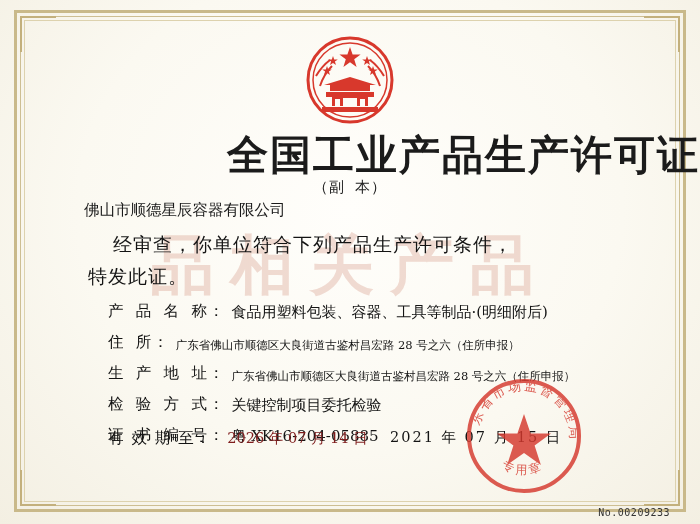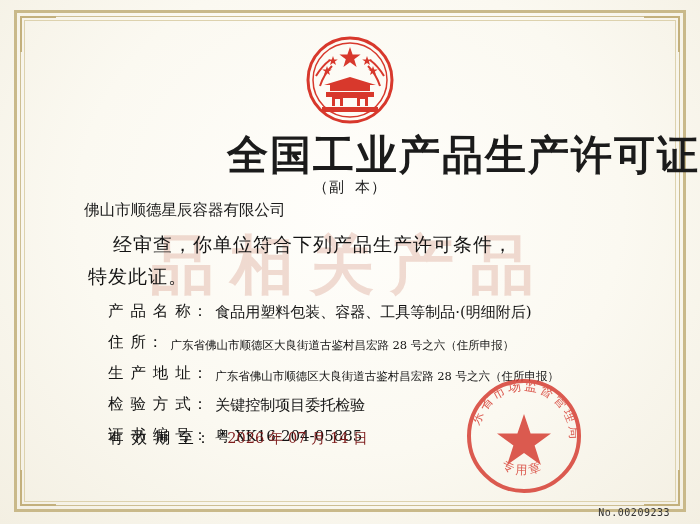--- a/index.html
+++ b/index.html
@@ -143,21 +143,21 @@
   .field-row {
     display: flex;
     align-items: flex-end;
     margin-bottom: 9px;
     height: 22px;
   }
   .field-label {
     font-size: 15.5px;
     color: #141414;
     white-space: nowrap;
-    font-family: Liberation Serif, serif;
+    font-family: Liberation Mono, monospace;
     letter-spacing: 1.5px;
   }
   .field-value {
     font-size: 14px;
     color: #141414;
     margin-left: 6px;
     white-space: nowrap;
     font-family: "DejaVu Serif", serif;
   }
   .field-value.small {
@@ -306,20 +306,21 @@
     <div class="field-row">
       <span class="field-label">证 书 编 号：</span>
       <span class="field-value big">粤 XK16-204-05885</span>
     </div>
   </div>
 
   <div class="date-line">
     <span class="lbl">有 效 期 至：</span>
     <span class="val">2026 年  07 月  14 日</span>
   </div>
+  <div class="issue-date">2021        年      07    月      15        日</div>
 
   <div class="seal">
     <svg width="124" height="124" viewBox="0 0 124 124" aria-hidden="true">
       <defs>
         <path id="arcTop" d="M 16,62 A 46,46 0 0 1 108,62"></path>
         <path id="arcBot" d="M 24,62 A 38,38 0 0 0 100,62"></path>
       </defs>
       <g opacity="0.82">
         <circle cx="62" cy="62" r="55" fill="none" stroke="#d5382d" stroke-width="4"></circle>
         <polygon points="62,40 68.6,59.4 89,59.4 72.6,71.4 78.9,91 62,79 45.1,91 51.4,71.4 35,59.4 55.4,59.4" fill="#d5382d"></polygon>

